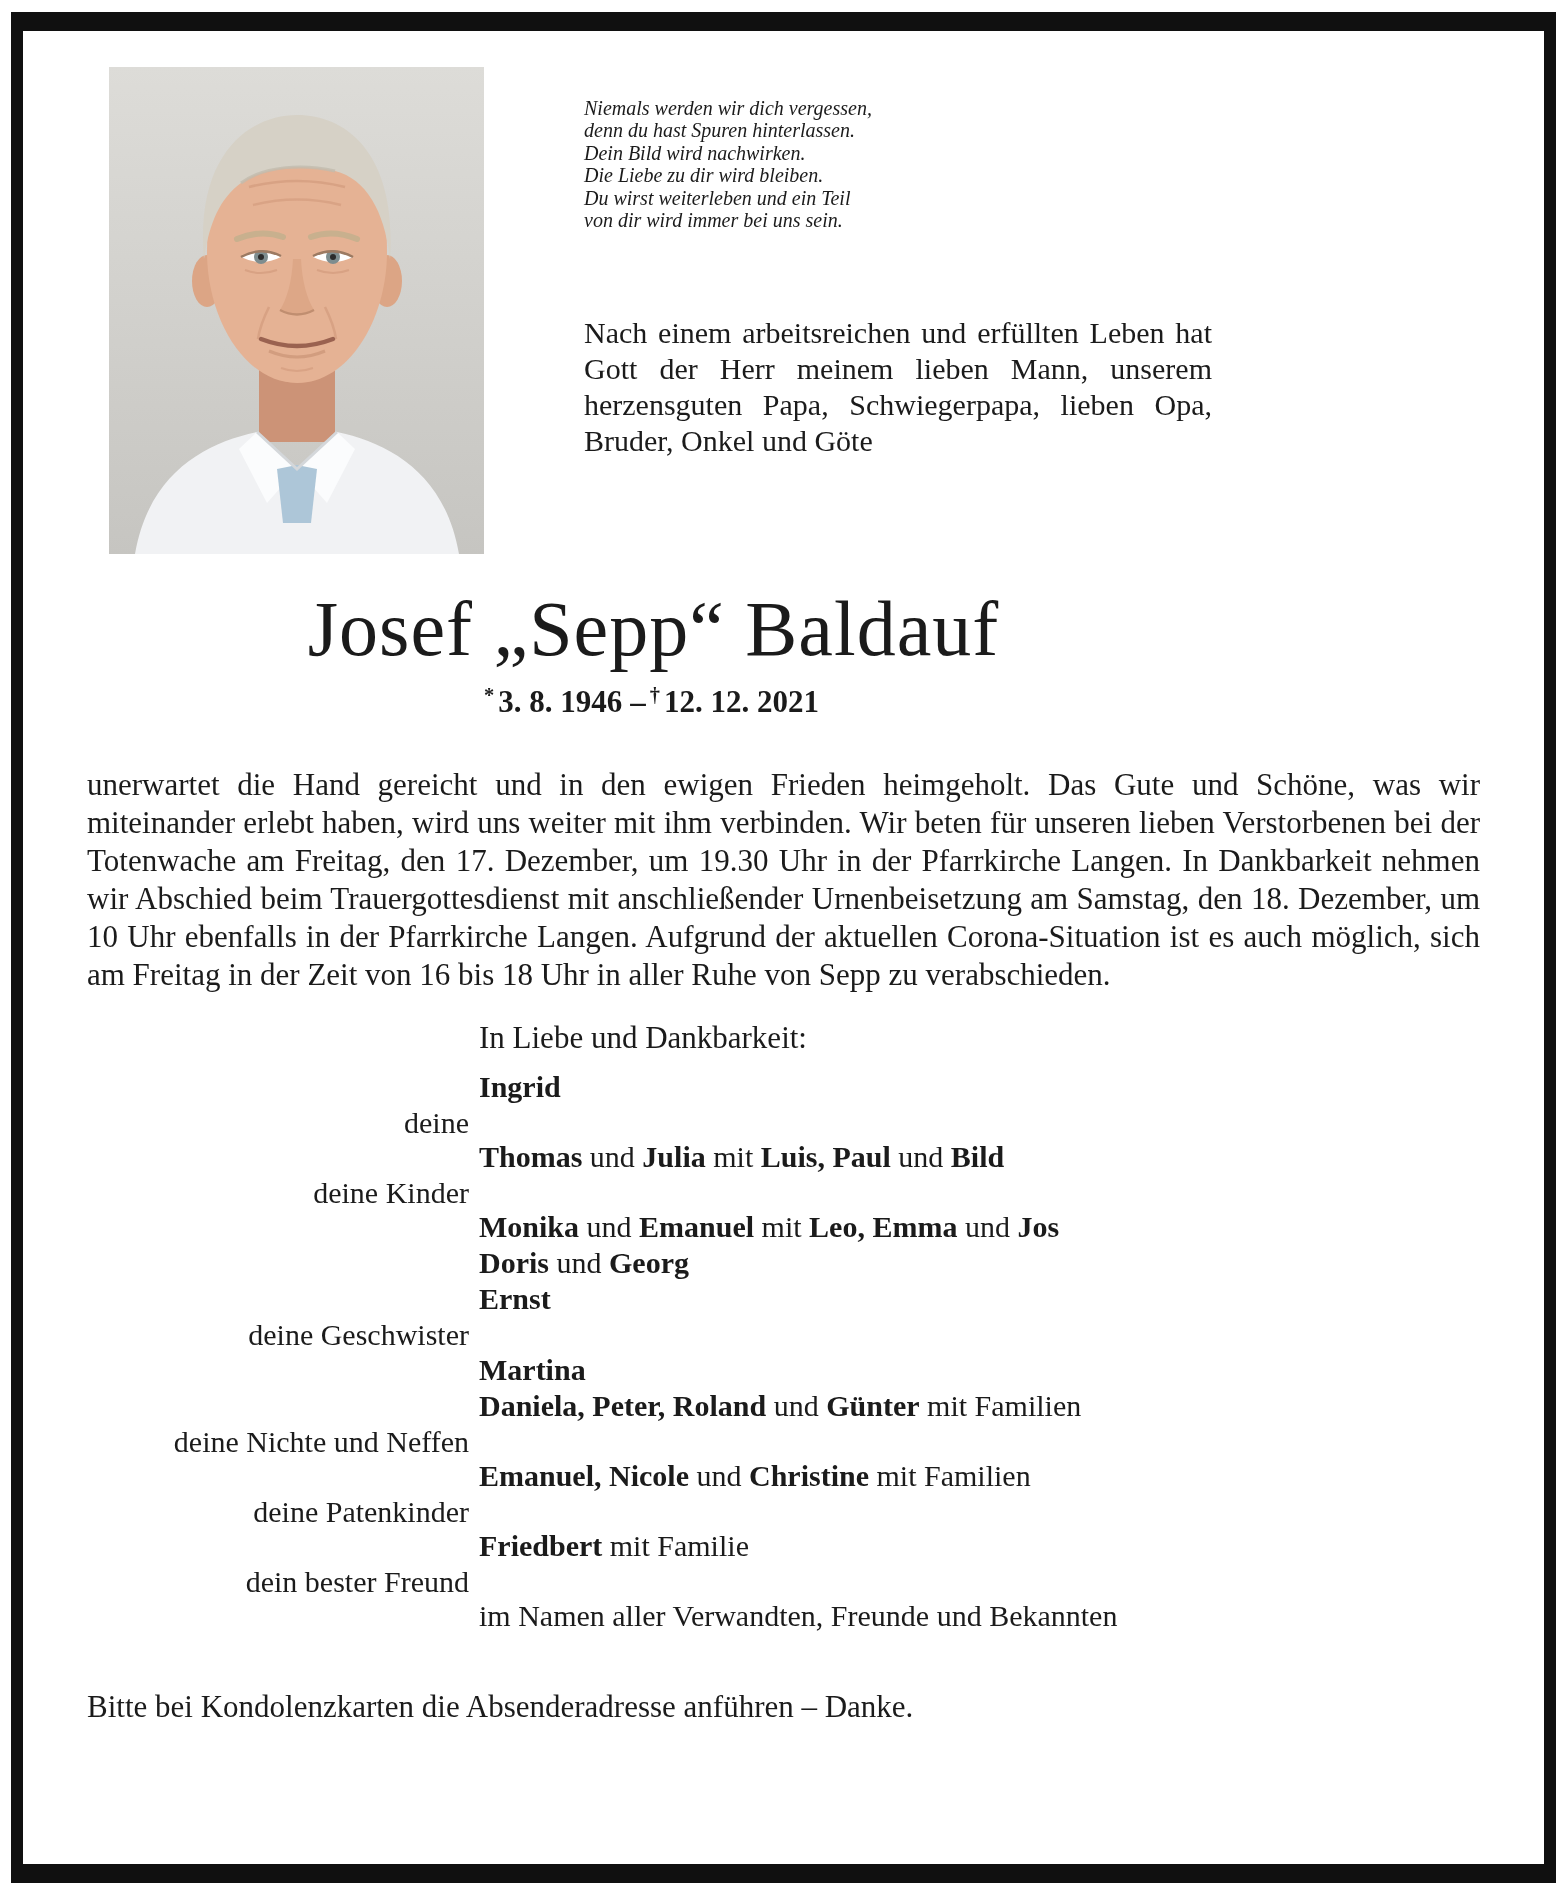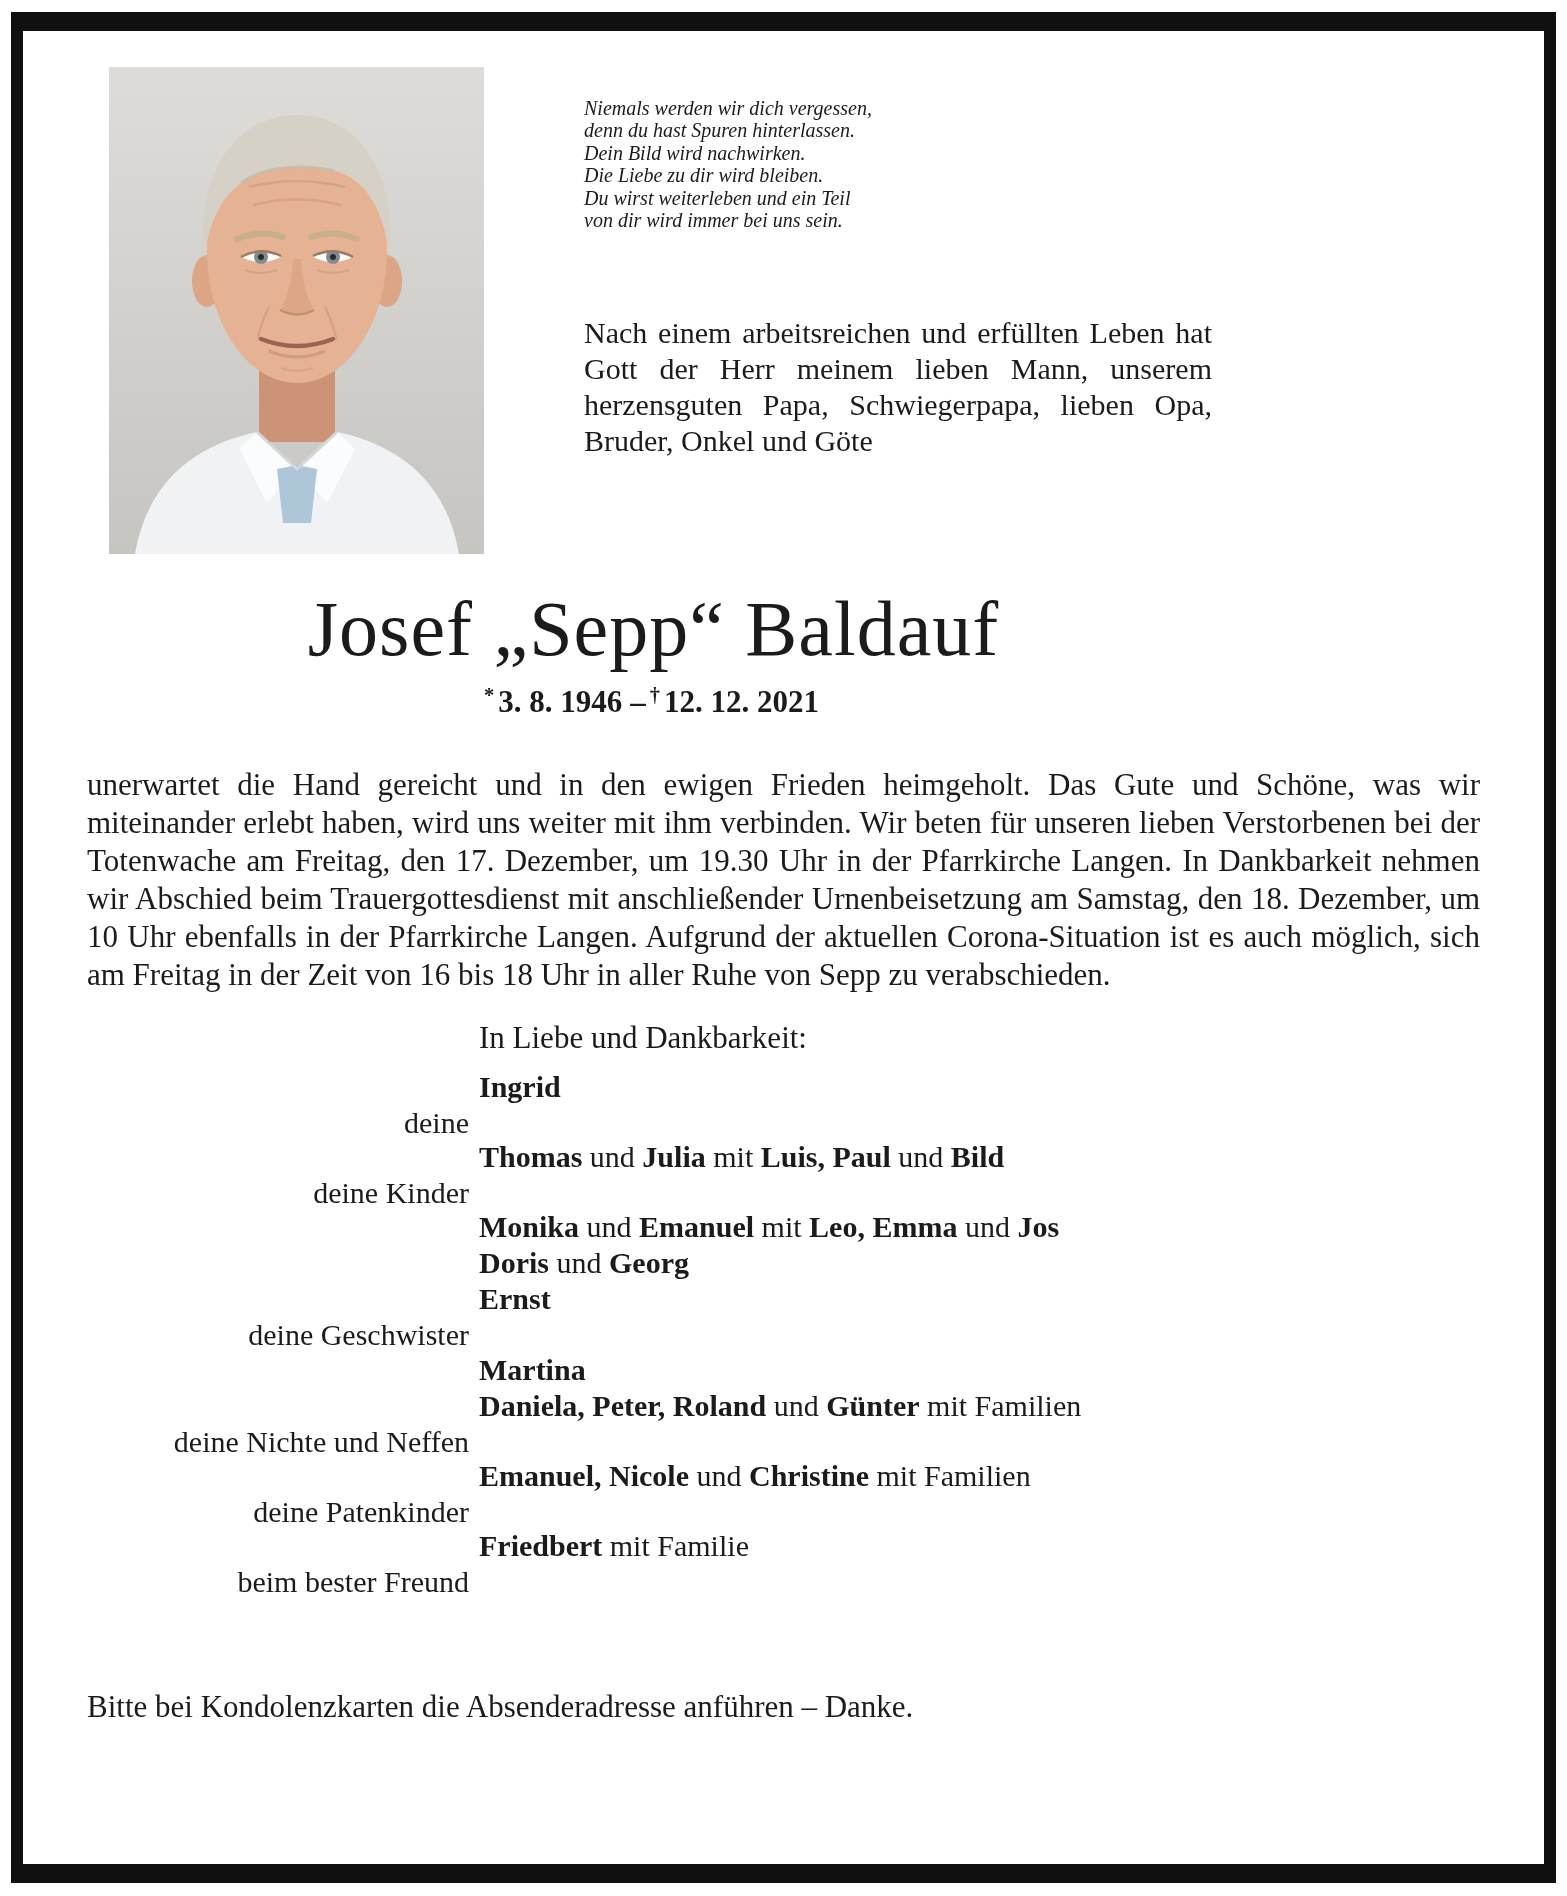--- a/index.html
+++ b/index.html
@@ -192,24 +192,25 @@
       </div>
       <div class="fam-row">
         <div class="fam-label">deine Nichte und Neffen</div>
         <div class="fam-names"><span class="b">Daniela, Peter, Roland</span><span> und </span><span class="b">Günter</span><span> mit Familien</span></div>
       </div>
       <div class="fam-row">
         <div class="fam-label">deine Patenkinder</div>
         <div class="fam-names"><span class="b">Emanuel, Nicole</span><span> und </span><span class="b">Christine</span><span> mit Familien</span></div>
       </div>
       <div class="fam-row">
-        <div class="fam-label">beim bester Freund</div>
+        <div class="fam-label">dein bester Freund</div>
         <div class="fam-names"><span class="b">Friedbert</span><span> mit Familie</span></div>
       </div>
       <div class="fam-row">
         <div class="fam-label"></div>
+        <div class="fam-names"><span>im Namen aller Verwandten, Freunde und Bekannten</span></div>
       </div>
     </div>
 
     <p class="footer">Bitte bei Kondolenzkarten die Absenderadresse anführen – Danke.</p>
 
   </div>
 </div>
 
 </body></html>

